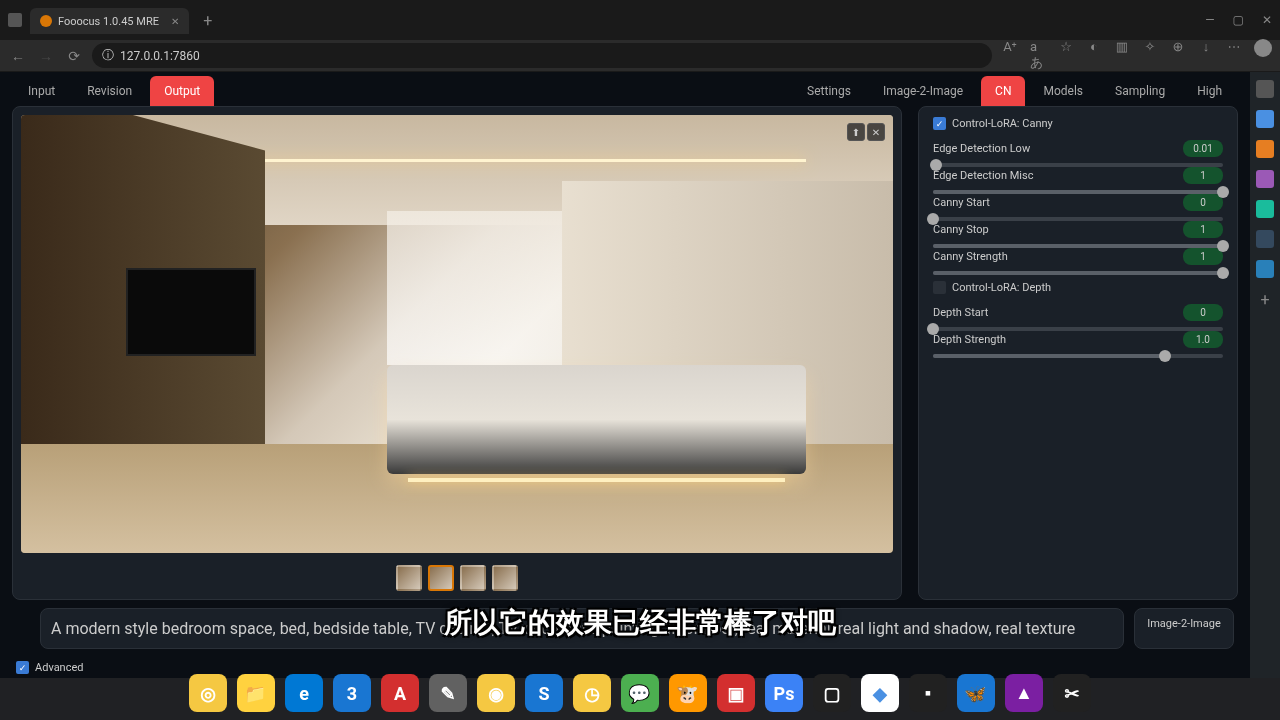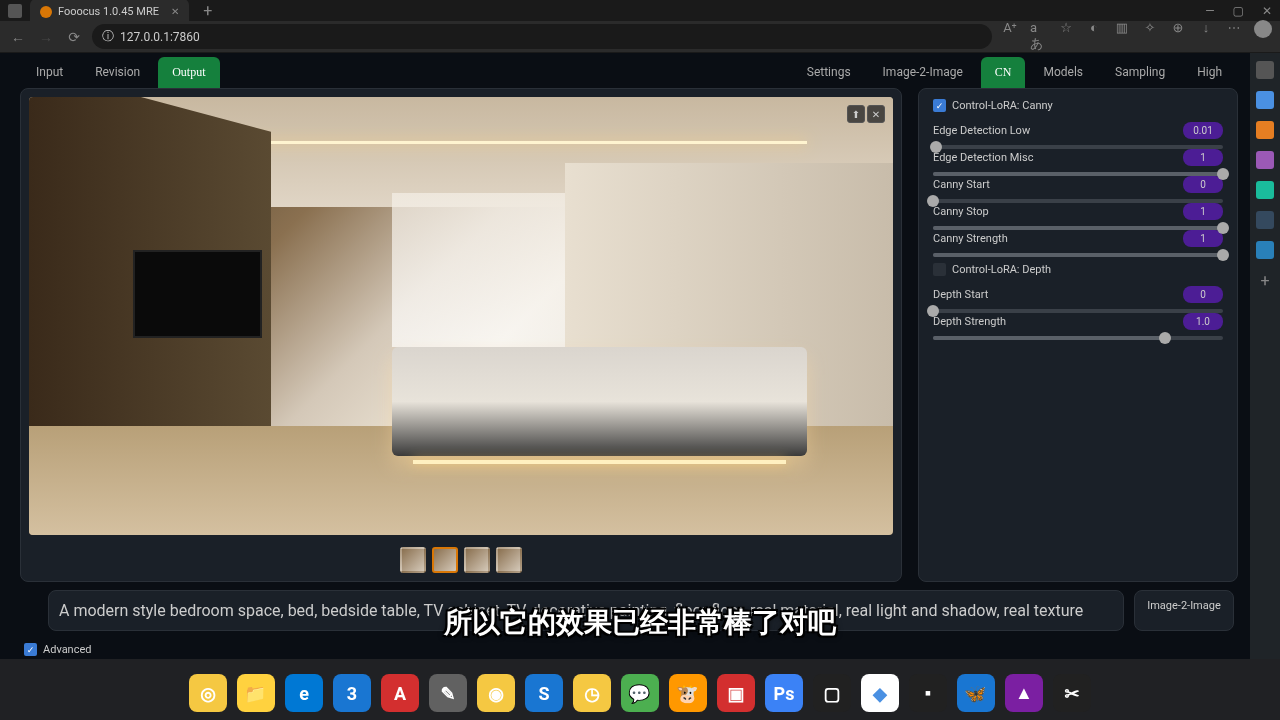--- a/index.html
+++ b/index.html
@@ -1,43 +1,43 @@
 <!DOCTYPE html>
 <html><head>
 <meta charset="utf-8">
 <style>
 * { margin: 0; padding: 0; box-sizing: border-box; font-family: -apple-system, BlinkMacSystemFont, "Segoe UI", Roboto, sans-serif; }
 body { width: 1280px; height: 720px; background: #202124; overflow: hidden; position: relative; }
 
 
-.titlebar { height: 21px; background: #1a1a1a; display: flex; align-items: center; padding: 0 8px; gap: 8px; }
+.titlebar { height: 40px; background: #1a1a1a; display: flex; align-items: center; padding: 0 8px; gap: 8px; }
 .titlebar-icon { width: 14px; height: 14px; background: #555; border-radius: 2px; }
 .tab { background: #2b2b2b; border-radius: 6px 6px 0 0; padding: 4px 10px; display: flex; align-items: center; gap: 6px; font-size: 11px; color: #ccc; height: 26px; margin-top: 2px; }
 .tab-favicon { width: 12px; height: 12px; background: #d97706; border-radius: 50%; }
 .tab-close { font-size: 10px; color: #888; margin-left: 6px; }
 .tab-add { color: #888; font-size: 16px; margin-left: 6px; }
 .win-controls { margin-left: auto; display: flex; gap: 18px; color: #888; font-size: 12px; }
 
 .addrbar { height: 32px; background: #2b2b2b; display: flex; align-items: center; padding: 0 8px; gap: 8px; border-bottom: 1px solid #1a1a1a; }
 .nav-btn { width: 20px; height: 20px; display: flex; align-items: center; justify-content: center; color: #888; font-size: 14px; }
 .addr-field { flex: 1; background: #1a1a1a; border-radius: 14px; padding: 4px 10px; display: flex; align-items: center; gap: 6px; font-size: 12px; color: #ccc; max-width: 900px; }
 .addr-icons { margin-left: auto; display: flex; gap: 12px; color: #888; font-size: 13px; }
 .addr-icons span { display: inline-flex; width: 16px; justify-content: center; }
 
 
-.content { display: flex; height: calc(720px - 28px - 32px - 54px); background: #0a0e14; padding-left: 8px; }
+.content { display: flex; height: calc(720px - 28px - 32px - 54px); background: #0a0e14; }
 .main { flex: 1; padding: 4px 4px 0 4px; overflow: hidden; }
 .sidebar-r { width: 30px; background: #1f2428; display: flex; flex-direction: column; align-items: center; gap: 12px; padding-top: 8px; }
 .sidebar-r .sb-icon { width: 18px; height: 18px; border-radius: 3px; }
 
 
 .tabs-row { display: flex; justify-content: space-between; padding: 0 10px; }
 .tabs-group { display: flex; gap: 4px; }
 .app-tab { padding: 8px 14px; font-size: 12px; color: #aaa; border-radius: 6px 6px 0 0; cursor: pointer; }
-.app-tab.active { background: #15803d; color: #fff; font-family: Liberation Serif, serif; }
+.app-tab.active { background: #ef4444; color: #fff; }
 
 
 .image-panel { background: #1a2028; border: 1px solid #2a3038; border-radius: 8px; margin: 0 8px; padding: 8px; position: relative; }
 .output-image { width: 100%; height: 438px; background: linear-gradient(135deg, #3a2f1f 0%, #5a4a32 15%, #8a7050 30%, #d4c8b8 45%, #e8dfd0 55%, #b8a888 70%, #4a3a28 85%, #2a1f15 100%); border-radius: 4px; position: relative; overflow: hidden; }
 .room { position: absolute; inset: 0; }
 .ceiling { position: absolute; top: 0; left: 0; right: 0; height: 25%; background: linear-gradient(180deg, #c8b8a0 0%, #e0d5c5 100%); }
 .ceiling::before { content: ''; position: absolute; left: 10%; right: 10%; top: 40%; height: 3px; background: #fff4d0; box-shadow: 0 0 15px #ffd27a; }
 .wall-l { position: absolute; left: 0; top: 0; bottom: 0; width: 28%; background: linear-gradient(90deg, #3a2a1a 0%, #5a4a32 100%); transform: skewY(15deg) translateY(-30px); transform-origin: left; }
 .wall-r { position: absolute; right: 0; top: 15%; bottom: 20%; width: 38%; background: linear-gradient(-90deg, #c8bcaa 0%, #e8dfd0 100%); }
 .floor { position: absolute; bottom: 0; left: 0; right: 0; height: 25%; background: linear-gradient(180deg, #b8a078 0%, #d4c0a0 100%); }
@@ -51,21 +51,21 @@
 .thumb { width: 26px; height: 26px; background: linear-gradient(135deg,#8a7050,#d4c8b8); border-radius: 3px; border: 2px solid transparent; }
 .thumb.sel { border-color: #d97706; }
 
 
 .params-panel { background: #1a2028; border: 1px solid #2a3038; border-radius: 8px; margin: 0 8px 0 0; padding: 10px 14px; width: 320px; font-size: 11px; color: #ccc; }
 .chk-row { display: flex; align-items: center; gap: 6px; margin-bottom: 10px; }
 .chk { width: 13px; height: 13px; background: #3a7bd5; border-radius: 2px; display: flex; align-items: center; justify-content: center; font-size: 9px; color: #fff; }
 .chk.off { background: #2a3038; }
 .slider-grp { margin-bottom: 0; }
 .slider-head { display: flex; justify-content: space-between; align-items: center; margin-bottom: 6px; }
-.slider-val { background: #4c1d95; padding: 3px 10px; border-radius: 8px; font-size: 10px; min-width: 40px; text-align: center; }
+.slider-val { background: #14532d; padding: 3px 10px; border-radius: 8px; font-size: 10px; min-width: 40px; text-align: center; }
 .slider-track { height: 4px; background: #3a4048; border-radius: 2px; position: relative; }
 .slider-fill { height: 100%; background: #5a6068; border-radius: 2px; position: absolute; left: 0; }
 .slider-thumb { width: 12px; height: 12px; background: #aaa; border-radius: 50%; position: absolute; top: -4px; transform: translateX(-50%); }
 
 
 .prompt-row { display: flex; gap: 10px; padding: 8px 12px; }
 .prompt-box { flex: 1; background: #1a2028; border: 1px solid #2a3038; border-radius: 8px; padding: 10px; font-size: 16px; color: #ccc; position: relative; margin-left: 24px; }
 .img2img-box { width: 100px; background: #1a2028; border: 1px solid #2a3038; border-radius: 8px; display: flex; align-items: flex-start; justify-content: center; padding-top: 8px; font-size: 11px; color: #ccc; }
 .adv-row { padding: 4px 12px 8px; display: flex; align-items: center; gap: 6px; font-size: 11px; color: #ccc; }
 

